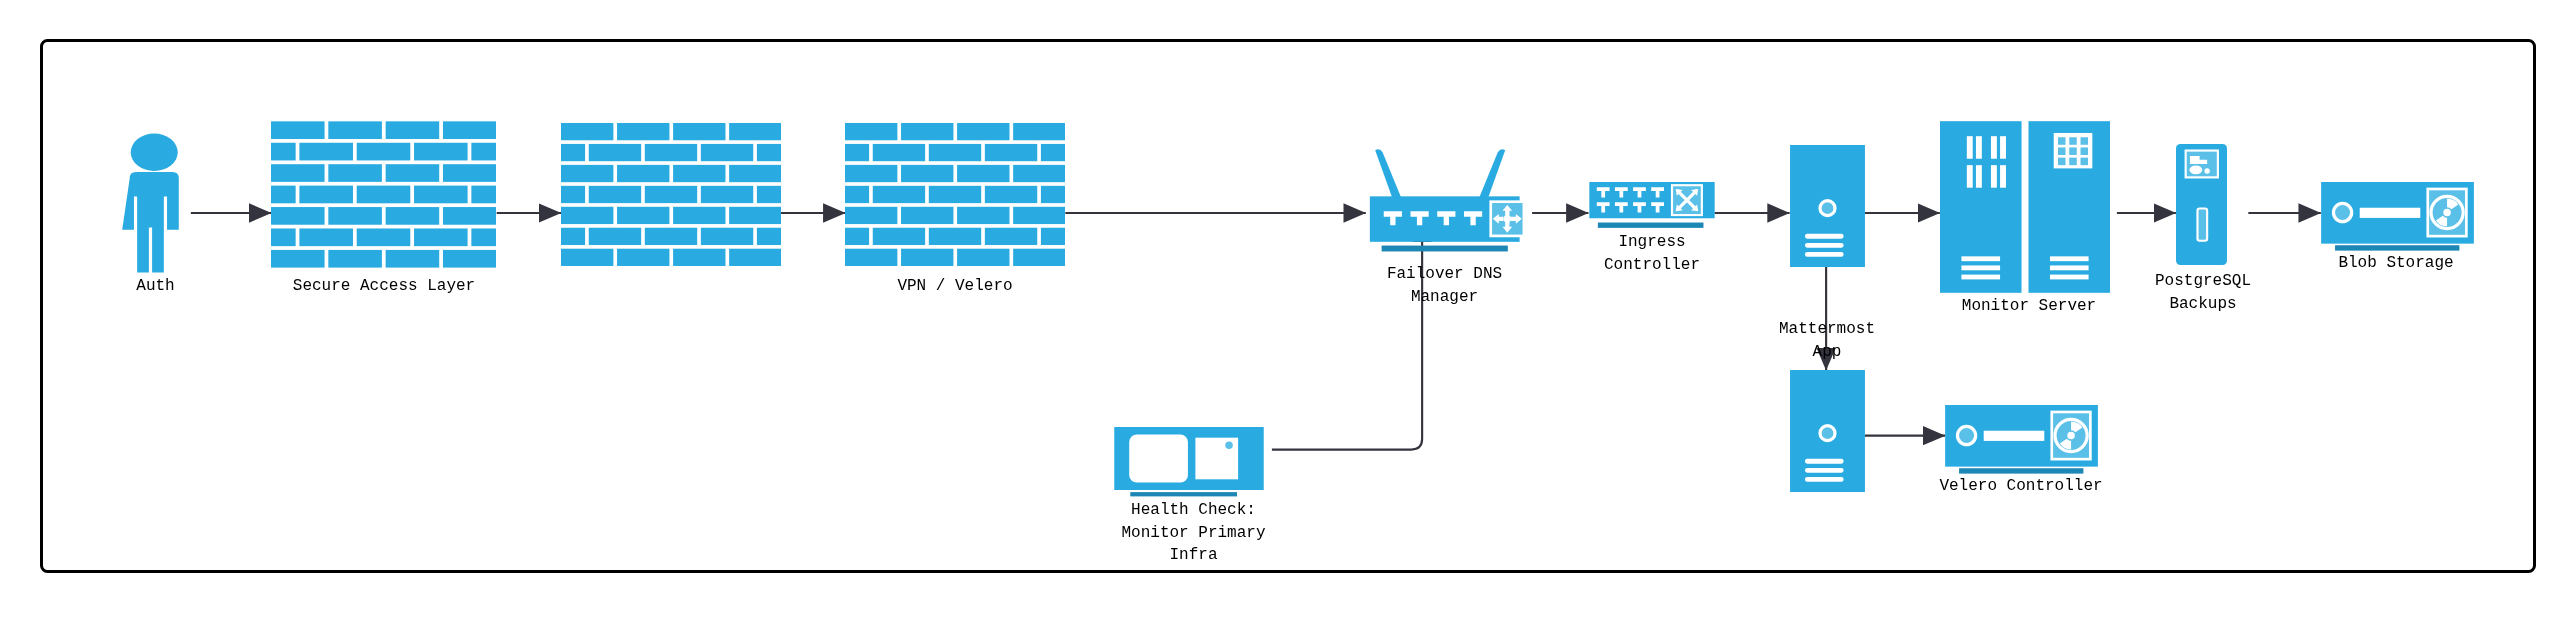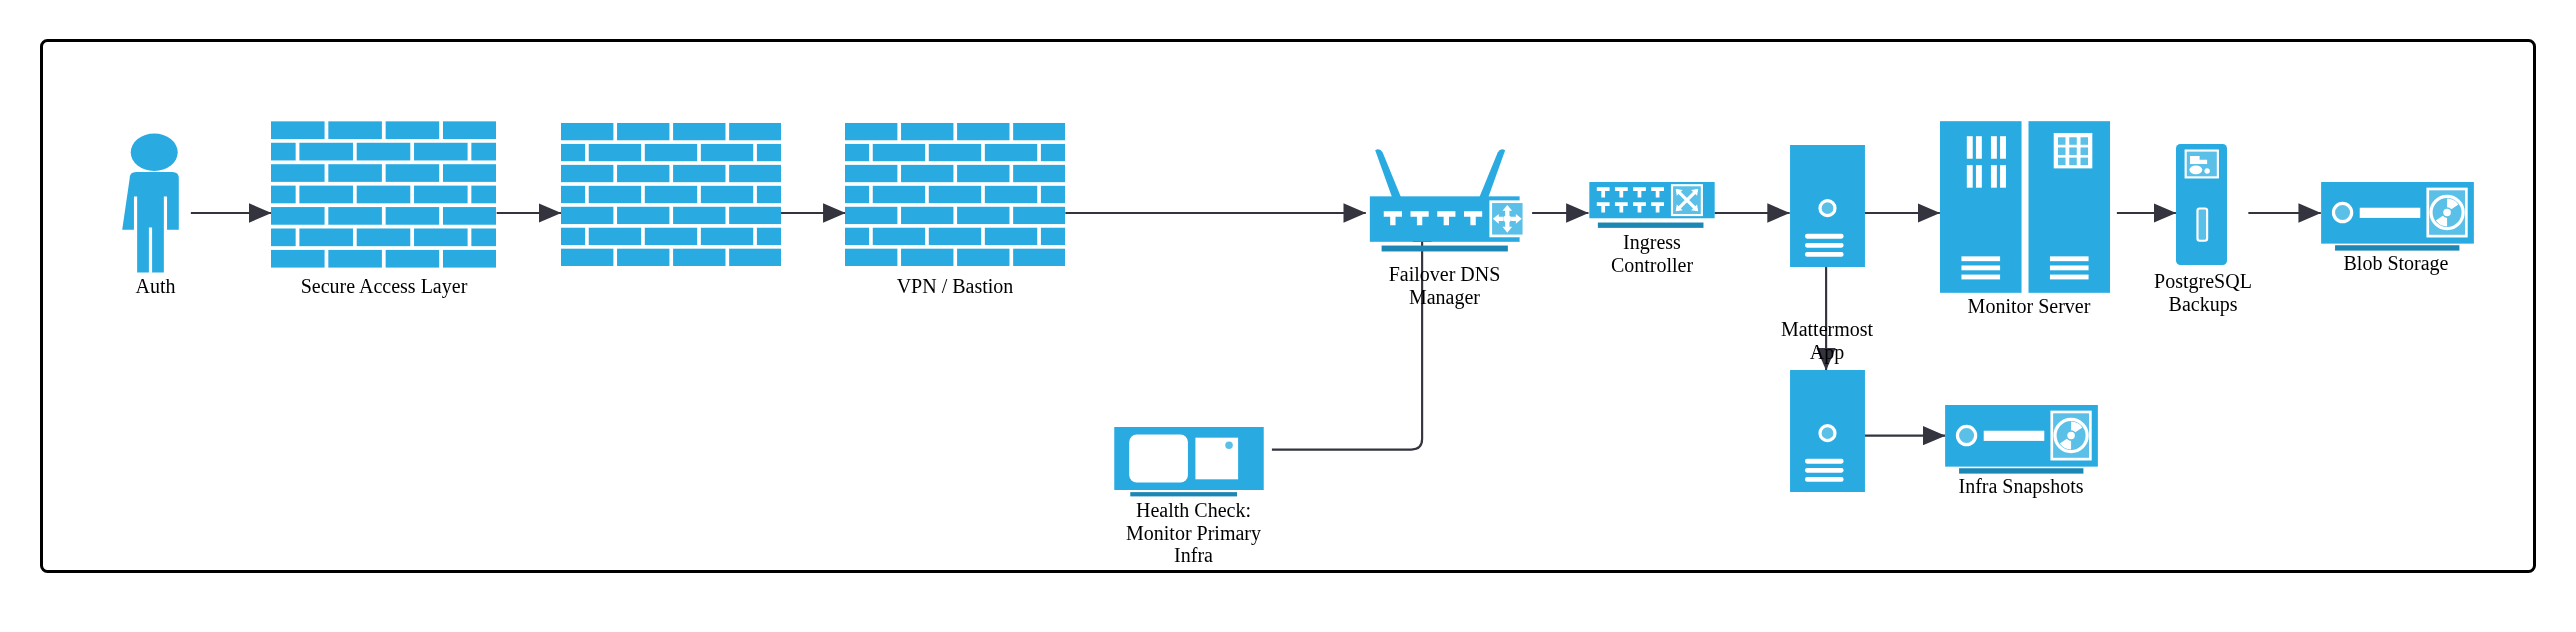--- a/index.html
+++ b/index.html
@@ -4,22 +4,22 @@
 <title>Failover Architecture Diagram</title>
 <style>
   html,body{margin:0;padding:0;background:#ffffff;}
   body{width:2576px;height:632px;overflow:hidden;
        font-family:"Liberation Sans","DejaVu Sans",sans-serif;}
   #canvas{position:relative;width:2576px;height:632px;background:#fff;}
   .frame{position:absolute;left:40px;top:39px;width:2496px;height:534px;
          border:3.8px solid #000;border-radius:7.5px;box-sizing:border-box;}
   .node{position:absolute;}
   .label{position:absolute;text-align:center;color:#000;
-         font-size:20px;line-height:22.5px;white-space:pre-line;
-         font-family:Liberation Serif, serif;}
+         font-size:16px;line-height:22.5px;white-space:pre-line;
+         font-family:Liberation Mono, monospace;}
   svg{display:block;overflow:visible;}
   .edges{position:absolute;left:0;top:0;width:2576px;height:632px;pointer-events:none;}
 </style>
 </head>
 <body>
 
 <div id="canvas">
 
   <div class="frame"></div>
 
@@ -160,21 +160,21 @@
         <rect x="160" y="200" width="100" height="33"></rect>
           <rect x="267" y="200" width="100" height="33"></rect>
         <rect x="374" y="200" width="46" height="33"></rect>
         <rect x="0" y="240" width="100" height="33"></rect>
           <rect x="107" y="240" width="100" height="33"></rect>
         <rect x="214" y="240" width="100" height="33"></rect>
           <rect x="321" y="240" width="99" height="33"></rect>
       </g>
     </svg>
   </div>
-  <div class="label" style="left:821px;top:275px;width:268px;">VPN / Bastion</div>
+  <div class="label" style="left:821px;top:275px;width:268px;">VPN / Velero</div>
 
   <div class="node" style="left:1358px;top:145px;">
     <svg width="174" height="115" viewBox="0 0 325 215">
       <g fill="#29ABE2">
         <path d="M32,10 q8,-6 14,4 l36,88 q-11,6 -18,-3 z"></path>
         <path d="M275,10 q-8,-6 -14,4 l-36,88 q11,6 18,-3 z"></path>
         <rect x="22" y="96" width="280" height="85"></rect>
       </g>
       <g fill="#FFFFFF">
         <path d="M48,124 h34 v10 h-12 v16 h-10 v-16 h-12 z"></path>
@@ -347,16 +347,16 @@
         <circle cx="235" cy="57" r="30"></circle>
       </g>
       <g fill="#FFFFFF">
         <path d="M235,31 a26,26 0 0 1 21,11 l-13,9 a10,10 0 0 0 -8,-4 z"></path>
         <path d="M235,83 a26,26 0 0 1 -21,-11 l13,-9 a10,10 0 0 0 8,4 z"></path>
         <circle cx="235" cy="57" r="7"></circle>
       </g>
       <rect x="26" y="118" width="232" height="10" fill="#1C86B5"></rect>
     </svg>
   </div>
-  <div class="label" style="left:1927px;top:475px;width:188px;">Infra Snapshots</div>
+  <div class="label" style="left:1927px;top:475px;width:188px;">Velero Controller</div>
 
 </div>
 
 
 </body></html>

